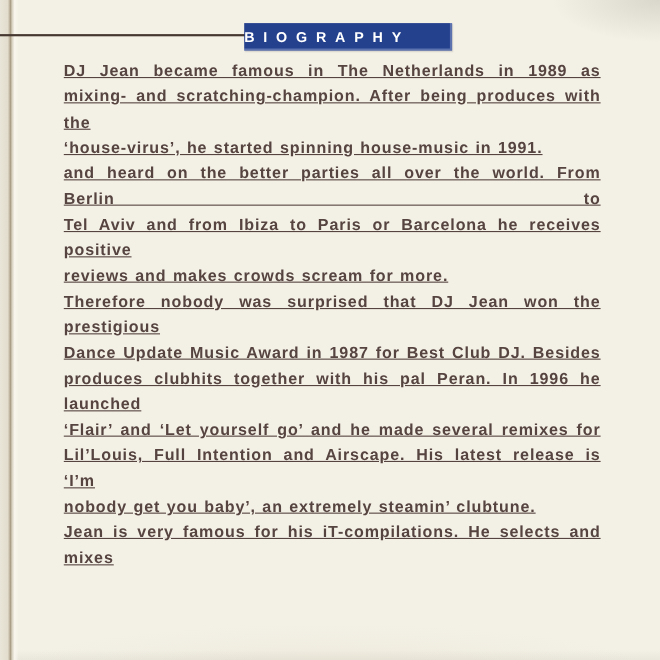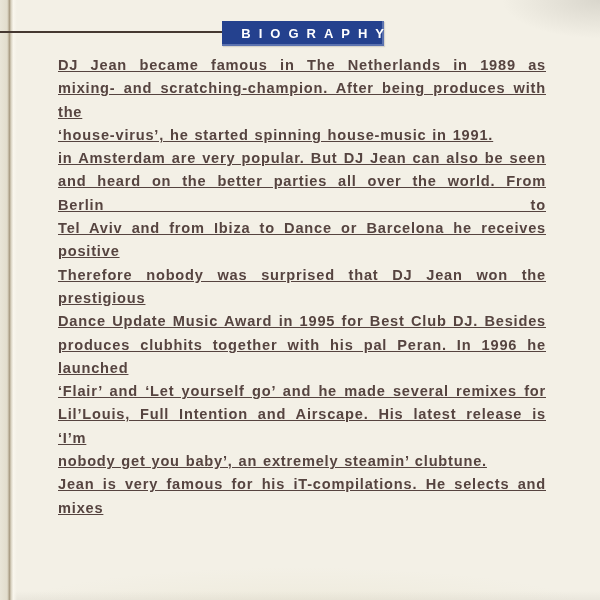--- a/index.html
+++ b/index.html
@@ -36,26 +36,26 @@
   }
   .header-rule {
     position: absolute;
     left: 0; top: 10px;
     width: 224px; height: 2px;
     background: var(--rule, #463931);
   }
   .header-box {
     position: absolute;
     left: 222px; top: 0;
-    width: 162px; height: 25px;
+    width: 189px; height: 25px;
     background: var(--header-bg, #24418e);
     box-shadow: inset -2px -2px 0 rgba(160,175,215,0.45), 1px 1px 1px rgba(60,60,60,0.15);
     display: flex;
     align-items: center;
-    justify-content: flex-end;
+    justify-content: flex-start;
   }
   .header-box span {
     color: var(--header-text, #ffffff);
     font-size: 13px;
     font-weight: bold;
     letter-spacing: 8px;
     margin-right: -8px; 
     white-space: nowrap;
   }
   .bio {
@@ -88,24 +88,24 @@
   <div class="header-row">
     <div class="header-rule"></div>
     <div class="header-box">
       <span>BIOGRAPHY</span>
     </div>
   </div>
   <div class="bio">
       <div class="line">DJ Jean became famous in The Netherlands in 1989 as</div>
       <div class="line">mixing- and scratching-champion. After being produces with the</div>
       <div class="line para-end">‘house-virus’, he started spinning house-music in 1991.</div>
-      <div class="line">in Amsterdam are very popular. But DJ Jean can also be seen</div>
       <div class="line">and heard on the better parties all over the world. From Berlin to</div>
-      <div class="line">Tel Aviv and from Ibiza to Dance or Barcelona he receives positive</div>
+      <div class="line">Tel Aviv and from Ibiza to Paris or Barcelona he receives positive</div>
+      <div class="line para-end">reviews and makes crowds scream for more.</div>
       <div class="line">Therefore nobody was surprised that DJ Jean won the prestigious</div>
-      <div class="line">Dance Update Music Award in 1995 for Best Club DJ. Besides</div>
+      <div class="line">Dance Update Music Award in 1987 for Best Club DJ. Besides</div>
       <div class="line">produces clubhits together with his pal Peran. In 1996 he launched</div>
       <div class="line">‘Flair’ and ‘Let yourself go’ and he made several remixes for</div>
       <div class="line">Lil’Louis, Full Intention and Airscape. His latest release is ‘I’m</div>
       <div class="line para-end">nobody get you baby’, an extremely steamin’ clubtune.</div>
       <div class="line">Jean is very famous for his iT-compilations. He selects and mixes</div>
     </div>
 </div>
 
 </body></html>

